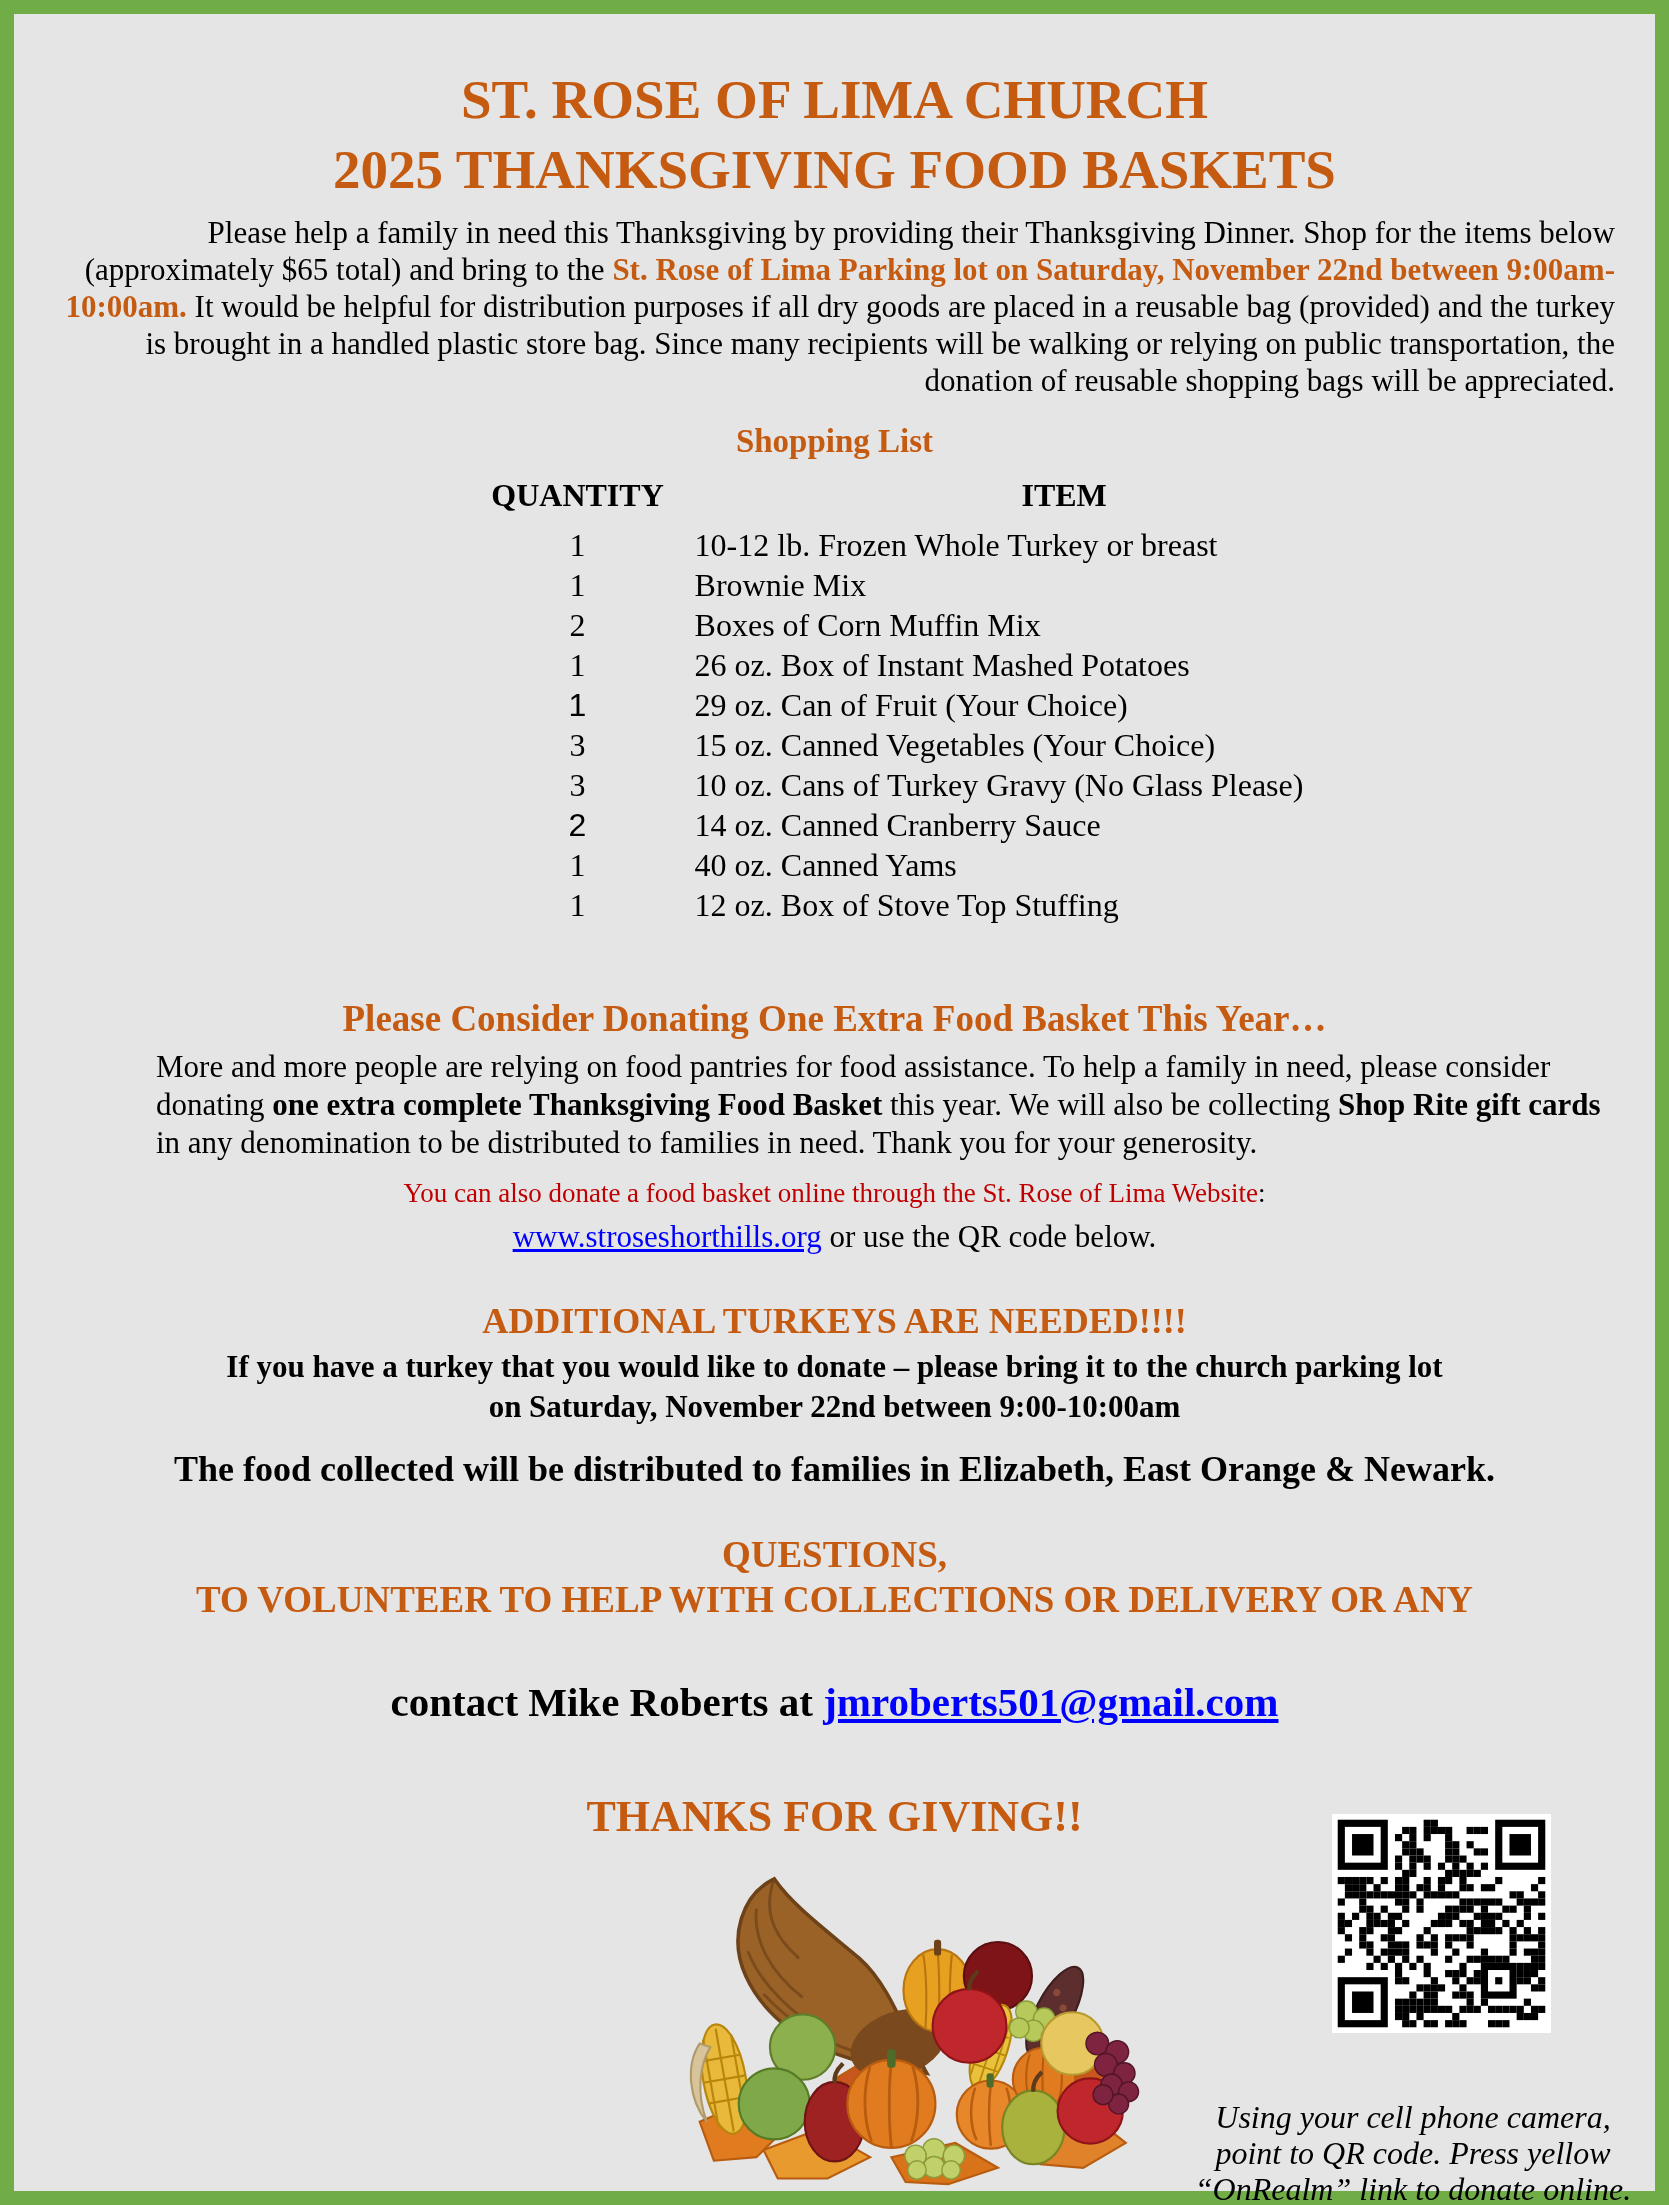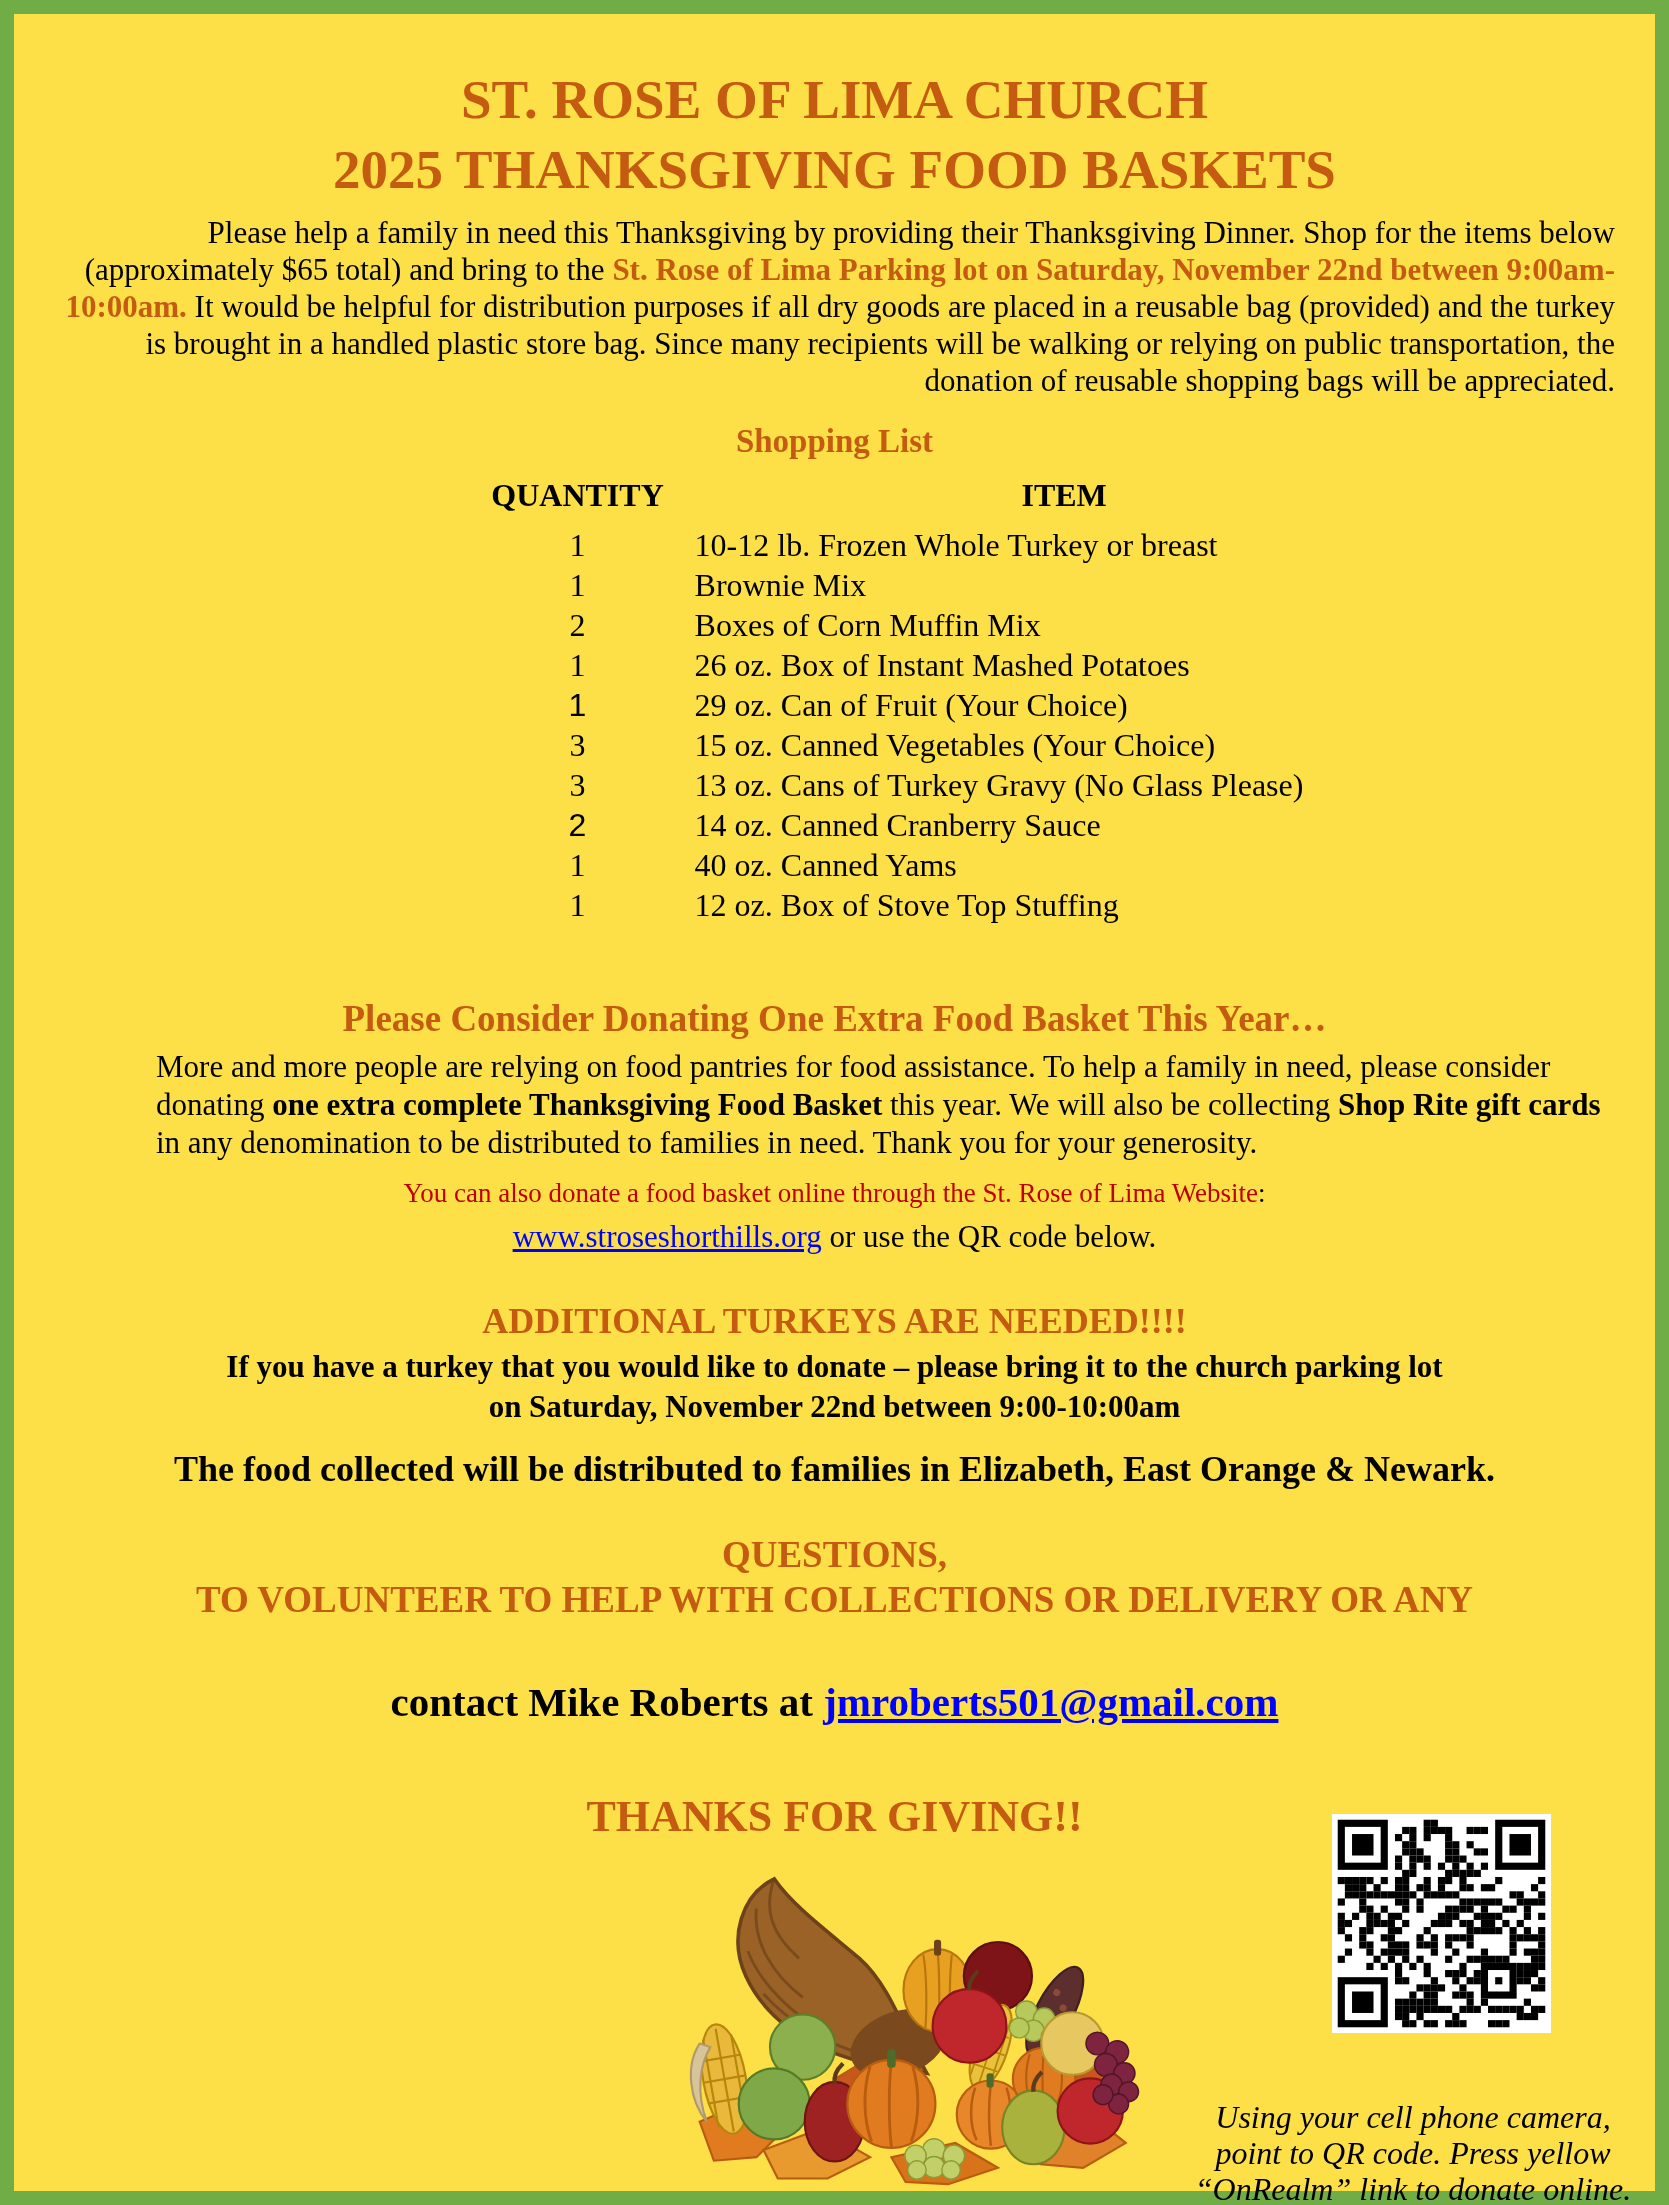--- a/index.html
+++ b/index.html
@@ -1,19 +1,19 @@
 <!DOCTYPE html>
 <html style="font-size:11.4px"><head>
 <meta charset="utf-8">
 <style>
   html,body{margin:0;padding:0;background:#fff;}
   body{width:1669px;height:2205px;overflow:hidden;}
   .page{
     box-sizing:border-box;position:relative;width:1669px;height:2205px;
-    border:14px solid #70AD47;background:#fde047;
+    border:14px solid #70AD47;background:#e5e5e5;
     font-family:"Liberation Serif","DejaVu Serif",serif;color:#000;
   }
   .title{margin:51px 0 0 0;text-align:center;font-weight:bold;font-size:55px;line-height:70px;color:#C55A11;}
   .intro{margin:8.5px 40px 0 43px;font-size:31px;line-height:37px;text-align:right;}
   .intro .hl{color:#C55A11;font-weight:bold;}
   .shop-title{margin:20px 0 0 0;text-align:center;font-size:33px;line-height:45px;font-weight:bold;color:#C55A11;}
   .shop-table{margin:11.4px 0 0 450px;font-size:32px;line-height:40px;}
   .shop-row{display:flex;}
   .shop-head{font-weight:bold;margin-bottom:10px;}
   .qty{width:227px;text-align:center;}
@@ -77,21 +77,21 @@
     <div class="shop-row">
       <span class="qty qty-sans">1</span>
       <span class="item">29 oz. Can of Fruit (Your Choice)</span>
     </div>
     <div class="shop-row">
       <span class="qty">3</span>
       <span class="item">15 oz. Canned Vegetables (Your Choice)</span>
     </div>
     <div class="shop-row">
       <span class="qty">3</span>
-      <span class="item">13 oz. Cans of Turkey Gravy (No Glass Please)</span>
+      <span class="item">10 oz. Cans of Turkey Gravy (No Glass Please)</span>
     </div>
     <div class="shop-row">
       <span class="qty qty-sans">2</span>
       <span class="item">14 oz. Canned Cranberry Sauce</span>
     </div>
     <div class="shop-row">
       <span class="qty">1</span>
       <span class="item">40 oz. Canned Yams</span>
     </div>
     <div class="shop-row">

